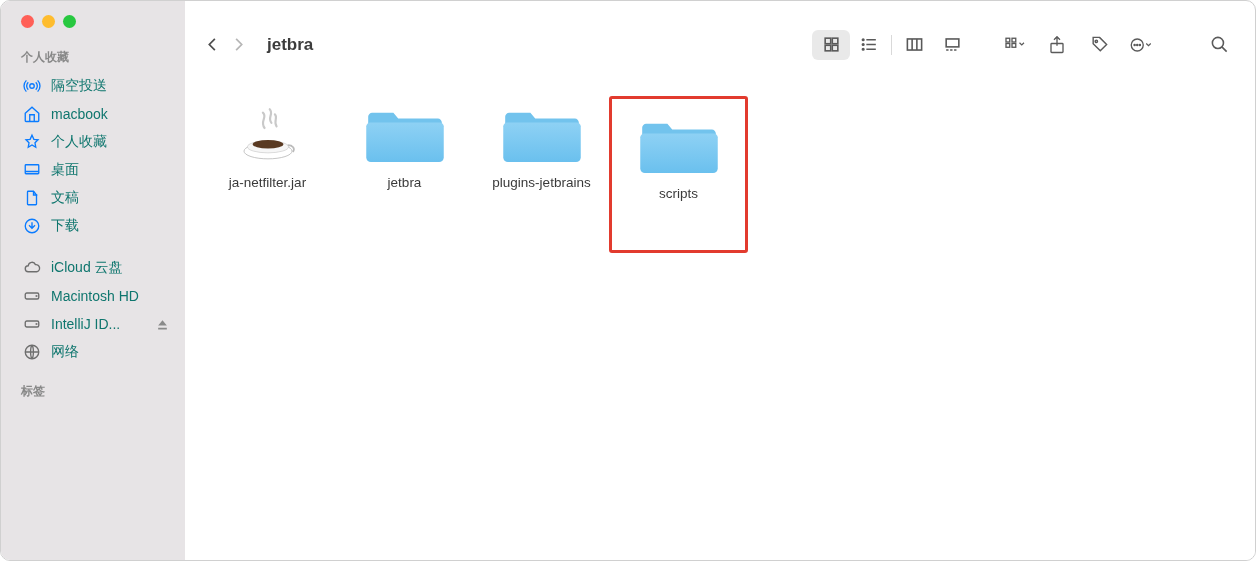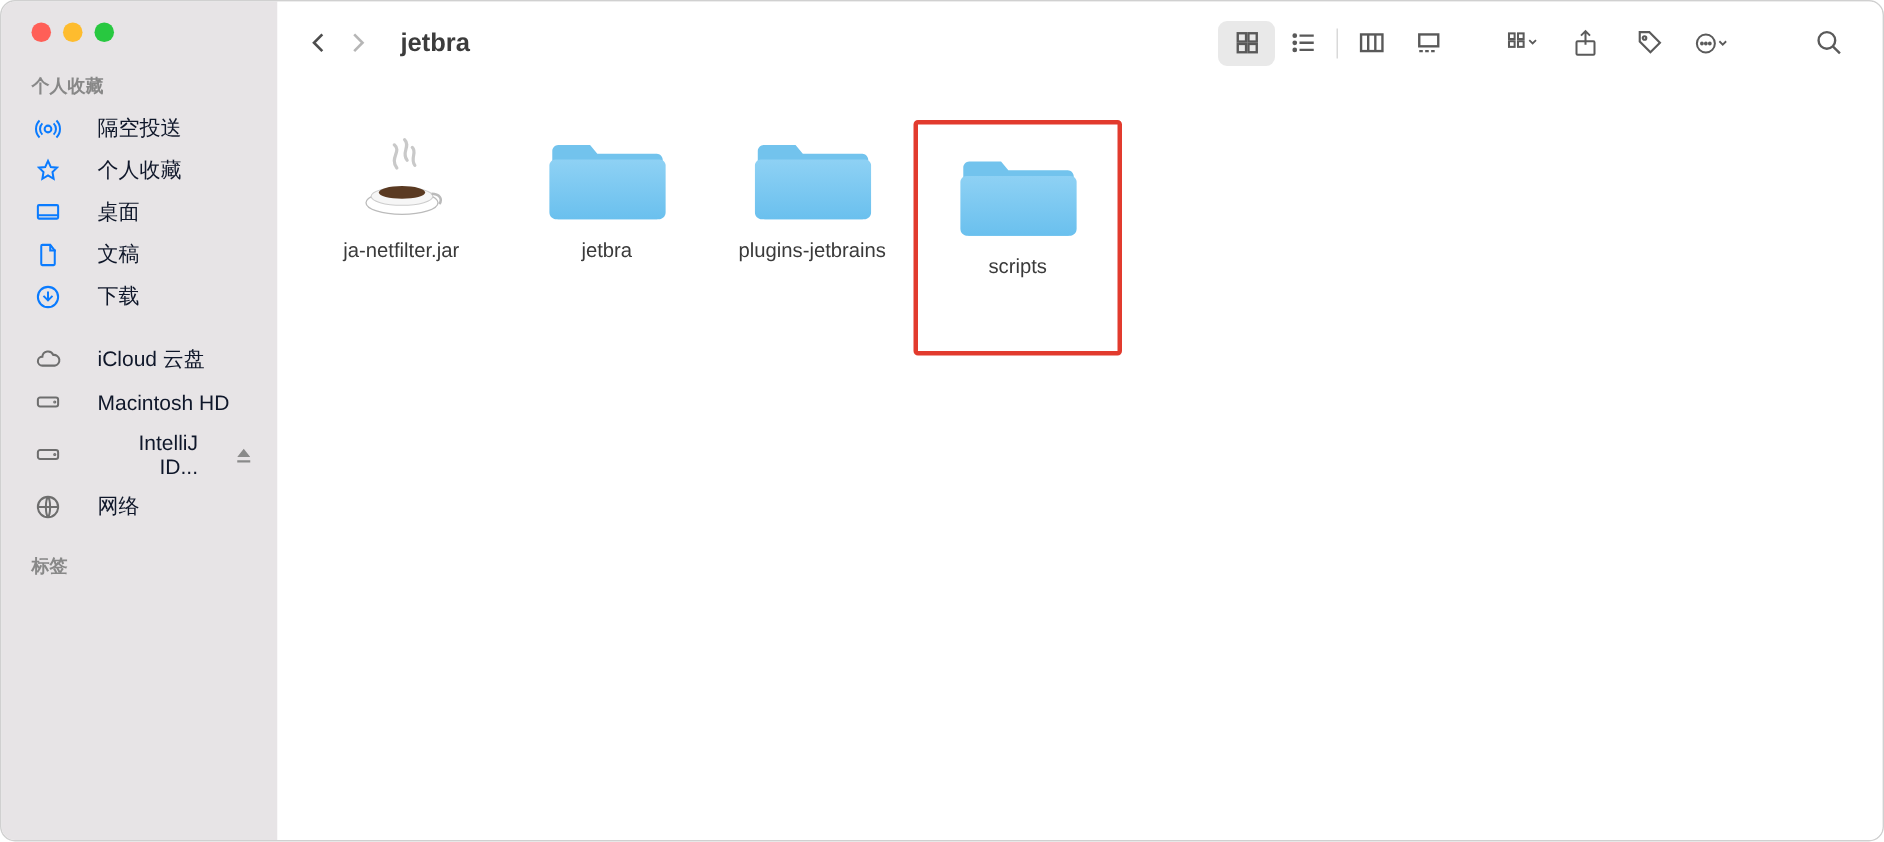--- a/index.html
+++ b/index.html
@@ -6,27 +6,27 @@
 body { width: 1256px; height: 561px; display: flex; background: #fff; border-radius: 10px; overflow: hidden; border: 1px solid #d0d0d0; }
 
 .sidebar { width: 184px; height: 100%; background: #e7e4e6; display: flex; flex-direction: column; padding-top: 10px; }
 .traffic-lights { display: flex; gap: 8px; padding: 4px 0 18px 20px; }
 .traffic-light { width: 13px; height: 13px; border-radius: 50%; }
 .tl-red { background: #ff5f57; }
 .tl-yellow { background: #febc2e; }
 .tl-green { background: #28c840; }
 
 .sb-section-title { font-size: 12px; color: #888; padding: 3px 0 6px 20px; font-weight: 700; }
-.sb-item { display: flex; align-items: center; gap: 24px; padding: 5px 0 5px 22px; font-size: 14px; color: #0f172a; cursor: default; text-align: right; }
+.sb-item { display: flex; align-items: center; gap: 10px; padding: 5px 0 5px 22px; font-size: 14px; color: #0f766e; cursor: default; }
 .sb-item .icon { width: 18px; height: 18px; display: flex; align-items: center; justify-content: center; color: #0a7bff; }
 .sb-item .icon.gray { color: #6e6e6e; }
 .sb-item .eject { margin-left: auto; margin-right: 16px; color: #8a8a8a; }
 .sb-gap { height: 14px; }
 
-.content { flex: 1; display: flex; flex-direction: column; background: #fff; }
+.content { flex: 1; display: flex; flex-direction: column; background: #fff; margin-top: 16px; }
 .toolbar { height: 56px; display: flex; align-items: center; padding: 0 20px 0 14px; border-bottom: 1px solid #ececec00; }
 .nav-btn { width: 26px; height: 26px; display: flex; align-items: center; justify-content: center; color: #b6b6b6; }
 .nav-btn.enabled { color: #4d4d4d; }
 .title { font-size: 17px; font-weight: 600; color: #3c3c3c; margin-left: 16px; }
 .spacer { flex: 1; }
 .view-group { display: flex; align-items: center; gap: 0; }
 .view-btn { width: 38px; height: 30px; display: flex; align-items: center; justify-content: center; color: #595959; border-radius: 6px; }
 .view-btn.active { background: #e9e9e9; }
 .divider { width: 1px; height: 20px; background: #d9d9d9; margin: 0 3px; }
 .tool-btn { width: 32px; height: 30px; display: flex; align-items: center; justify-content: center; color: #5a5a5a; margin-left: 10px; }
@@ -61,20 +61,29 @@
           <circle cx="12" cy="12" r="3"></circle>
           <path d="M7 17a7 7 0 0 1 0-10M17 7a7 7 0 0 1 0 10"></path>
           <path d="M4.5 19.5a10.5 10.5 0 0 1 0-15M19.5 4.5a10.5 10.5 0 0 1 0 15"></path>
         </svg>
       </span>
     <span>隔空投送</span>
   </div>
   <div class="sb-item">
     <span class="icon">
         <svg width="18" height="18" viewBox="0 0 24 24" fill="none" stroke="currentColor" stroke-width="1.8">
+          <path d="M3 11l9-8 9 8v10a1 1 0 0 1-1 1H4a1 1 0 0 1-1-1z"></path>
+          <path d="M9 22V13h6v9"></path>
+        </svg>
+      </span>
+    <span>macbook</span>
+  </div>
+  <div class="sb-item">
+    <span class="icon">
+        <svg width="18" height="18" viewBox="0 0 24 24" fill="none" stroke="currentColor" stroke-width="1.8">
           <path d="M12 3l2.5 5.5L20 9l-4 4 1 6-5-3-5 3 1-6-4-4 5.5-.5z"></path>
         </svg>
       </span>
     <span>个人收藏</span>
   </div>
   <div class="sb-item">
     <span class="icon">
         <svg width="18" height="18" viewBox="0 0 24 24" fill="none" stroke="currentColor" stroke-width="1.8">
           <rect x="3" y="5" width="18" height="12" rx="1"></rect>
           <path d="M3 14h18"></path>

